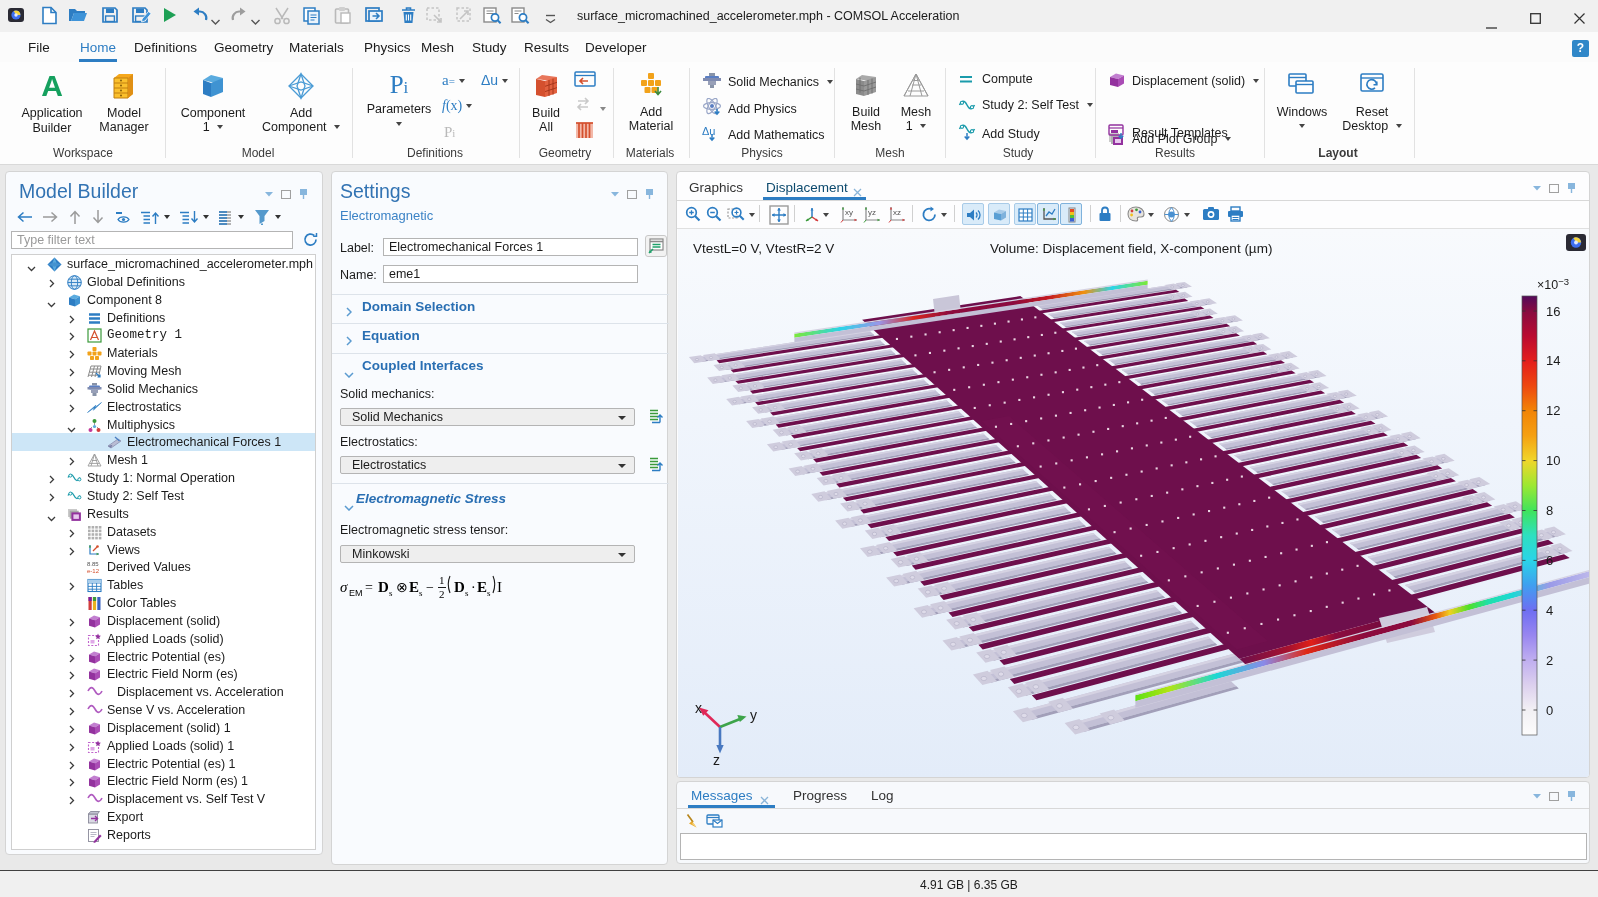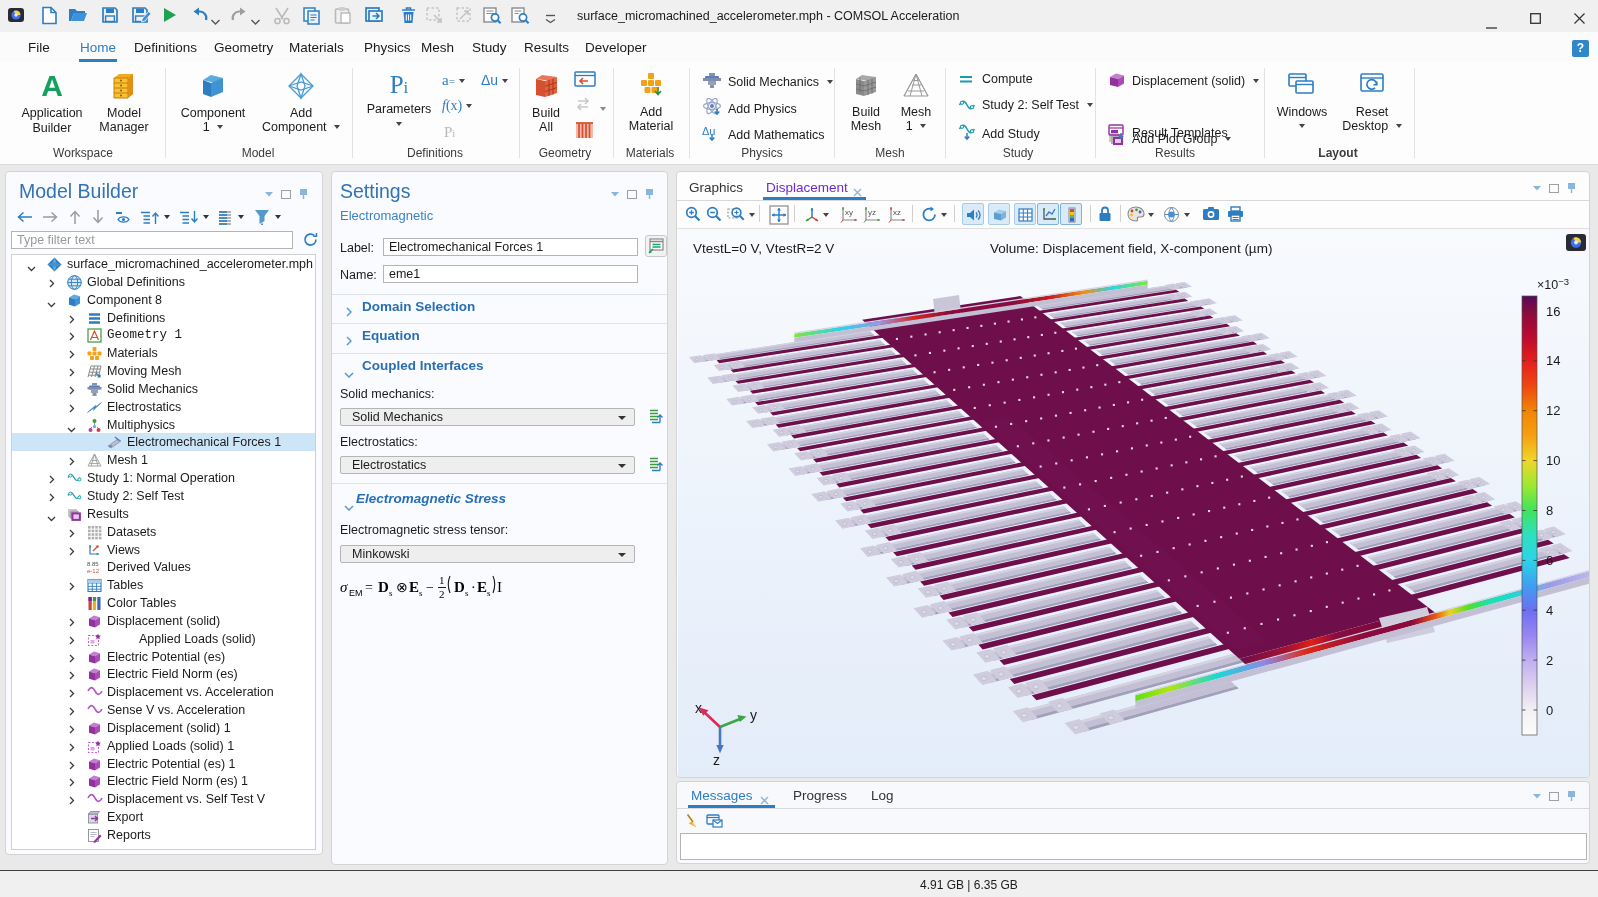--- a/index.html
+++ b/index.html
@@ -686,21 +686,21 @@
           <span style="position:absolute;top:4px;left:57px;"><svg width="6" height="9" viewBox="0 0 6 9">
               <path d="M1 1l3.5 3.5L1 8" fill="none" stroke="#3c3c3c" stroke-width="1.3"></path>
             </svg></span>
           <span class="tico" style="left:75px;"><svg width="15" height="15" viewBox="0 0 15 15">
               <g fill="none" stroke="#c062cc" stroke-width="1.1" stroke-dasharray="2 1.6">
                 <rect x="1.5" y="3.5" width="10" height="10"></rect>
               </g>
               <rect x="3.5" y="8" width="4" height="3.5" fill="#e0a8e8"></rect>
               <path d="M11 1.5l0.9 2 2 0.3-1.5 1.5 0.4 2-1.8-1-1.8 1 0.4-2-1.5-1.5 2-0.3z" fill="#93329e"></path>
             </svg></span>
-          <span class="tlabel" style="left:95px;margin-left:32px;">Applied Loads (solid)</span>
+          <span class="tlabel" style="left:95px;">Applied Loads (solid)</span>
         </div>
 <div class="trow" style="">
           <span style="position:absolute;top:4px;left:57px;"><svg width="6" height="9" viewBox="0 0 6 9">
               <path d="M1 1l3.5 3.5L1 8" fill="none" stroke="#3c3c3c" stroke-width="1.3"></path>
             </svg></span>
           <span class="tico" style="left:75px;"><svg width="15" height="15" viewBox="0 0 15 15">
               <path d="M2 4.5L7 1.5l6 1.8-5 3z" fill="#c27fd0"></path>
               <path d="M2 4.5l6 1.8v7.2l-6-1.8z" fill="#93329e"></path>
               <path d="M8 6.3l5-3v7.2l-5 3z" fill="#aa4cb5"></path>
             </svg></span>
@@ -717,21 +717,21 @@
             </svg></span>
           <span class="tlabel" style="left:95px;">Electric Field Norm (es)</span>
         </div>
 <div class="trow" style="">
           <span style="position:absolute;top:4px;left:57px;"><svg width="6" height="9" viewBox="0 0 6 9">
               <path d="M1 1l3.5 3.5L1 8" fill="none" stroke="#3c3c3c" stroke-width="1.3"></path>
             </svg></span>
           <span class="tico" style="left:75px;"><svg width="16" height="12" viewBox="0 0 16 12">
               <path d="M1 6C3.3 1.5 5.6 1.5 8 6s4.7 4.5 7 0" fill="none" stroke="#b05cc0" stroke-width="1.6"></path>
             </svg></span>
-          <span class="tlabel" style="left:95px;">Displacement vs. Acceleration</span>
+          <span class="tlabel" style="left:105px;">Displacement vs. Acceleration</span>
         </div>
 <div class="trow" style="">
           <span style="position:absolute;top:4px;left:57px;"><svg width="6" height="9" viewBox="0 0 6 9">
               <path d="M1 1l3.5 3.5L1 8" fill="none" stroke="#3c3c3c" stroke-width="1.3"></path>
             </svg></span>
           <span class="tico" style="left:75px;"><svg width="16" height="12" viewBox="0 0 16 12">
               <path d="M1 6C3.3 1.5 5.6 1.5 8 6s4.7 4.5 7 0" fill="none" stroke="#b05cc0" stroke-width="1.6"></path>
             </svg></span>
           <span class="tlabel" style="left:95px;">Sense V vs. Acceleration</span>
         </div>
@@ -892,21 +892,21 @@
       <text x="137" y="22" font-family="Liberation Serif" font-size="15" font-weight="bold">E</text>
       <text x="147" y="26" font-family="Liberation Serif" font-size="9">s</text>
       <path d="M153 6 q3.5 8 0 17" fill="none" stroke="#1b1b1b" stroke-width="1.1"></path>
       <text x="157" y="22" font-family="Liberation Serif" font-size="15">I</text>
     </svg>
   </div>
 </div>
 
 <div class="panel" id="pgraph" style="left:676px;top:6px;width:914px;height:607px;background:#fdfdfe;overflow:hidden;">
   <div class="gtab" style="left:12px;top:8px;">Graphics</div>
-  <div class="gtab" style="left:89px;top:8px;color:#6d28d9;">Displacement</div>
+  <div class="gtab" style="left:89px;top:8px;color:#0c4a6e;">Displacement</div>
   <span style="position:absolute;left:176px;top:11px;"><svg width="9" height="9" viewBox="0 0 9 9">
           <path d="M1 1l7 7M8 1L1 8" stroke="#8ab4d8" stroke-width="1.3"></path>
         </svg></span>
   <div style="position:absolute;left:86px;top:25px;width:103px;height:3px;background:#2d7dc3;"></div>
   <div style="position:absolute;left:0;top:28px;width:914px;height:1px;background:#d8d8d8;"></div>
   <div class="pico" style="right:13px;top:10px;">
         <svg width="8" height="5" viewBox="0 0 10 6">
           <path d="M0 0l5 5.5L10 0z" fill="#88b6dd"></path>
         </svg>
         <svg width="10" height="9" viewBox="0 0 11 10">

